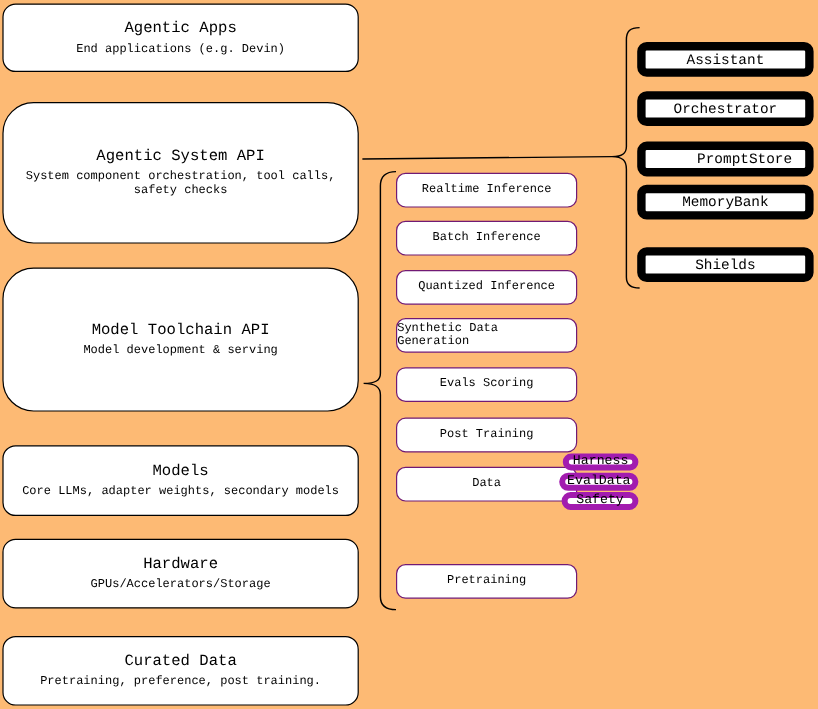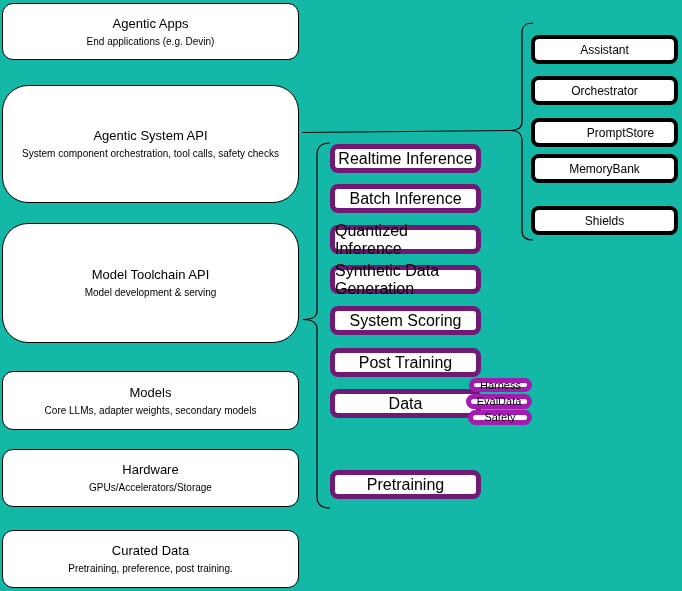--- a/index.html
+++ b/index.html
@@ -1,20 +1,20 @@
 <!DOCTYPE html>
 <html><head>
 <meta charset="utf-8">
 <style>
   html,body { margin:0; padding:0; background:#ffffff; }
   .canvas {
     position:relative;
     width:682px; height:591px;
-    background:#14b8a6;
-    font-family:Liberation Sans, sans-serif;
+    background:#fdba74;
+    font-family:Liberation Mono, monospace;
     color:#000000;
     overflow:hidden;
   }
   svg.overlay { position:absolute; left:0; top:0; z-index:1; }
   .box {
     position:absolute;
     box-sizing:border-box;
     background:#ffffff;
     border:1px solid #000000;
     display:flex; flex-direction:column;
@@ -24,32 +24,32 @@
   }
   .box .t { font-size:13px; line-height:16px; }
   .box .s { font-size:10px; line-height:12px; margin-top:4px; }
   .stackbox { left:2px; width:297px; border-radius:11px; }
   .bigbox   { left:2px; width:297px; border-radius:26px; }
   .item {
     position:absolute;
     box-sizing:border-box;
     left:330px; width:151px; height:29px;
     background:#ffffff;
-    border:5px solid #701a75;
+    border:1px solid #701a75;
     border-radius:8px;
     display:flex; align-items:center; justify-content:center;
-    font-size:16px;
+    font-size:10px;
     z-index:2;
   }
   .comp {
     position:absolute;
     box-sizing:border-box;
     left:531px; width:147px; height:29px;
     background:#ffffff;
-    border:4px solid #000000;
+    border:7px solid #000000;
     border-radius:8px;
     display:flex; align-items:center; justify-content:center;
     font-size:12px;
     z-index:2;
   }
   .pill {
     position:absolute;
     box-sizing:border-box;
     background:#ffffff;
     border:5px solid #a21caf;
@@ -103,21 +103,21 @@
 
   <div class="box stackbox" style="top:530px;height:58px;">
     <div class="t">Curated Data</div>
     <div class="s">Pretraining, preference, post training.</div>
   </div>
 
   <div class="item" style="top:144px;">Realtime Inference</div>
   <div class="item" style="top:184px;">Batch Inference</div>
   <div class="item" style="top:225px;">Quantized Inference</div>
   <div class="item" style="top:265px;">Synthetic Data Generation</div>
-  <div class="item" style="top:306px;">System Scoring</div>
+  <div class="item" style="top:306px;">Evals Scoring</div>
   <div class="item" style="top:348px;">Post Training</div>
   <div class="item" style="top:389px;">Data</div>
   <div class="item" style="top:470px;">Pretraining</div>
 
   <div class="pill" style="left:469px;top:378px;width:63px;height:14px;">Harness</div>
   <div class="pill" style="left:466px;top:394px;width:66px;height:15px;">EvalData</div>
   <div class="pill" style="left:468px;top:410px;width:64px;height:15px;">Safety</div>
 
   <div class="comp" style="top:35px;">Assistant</div>
   <div class="comp" style="top:76px;">Orchestrator</div>

